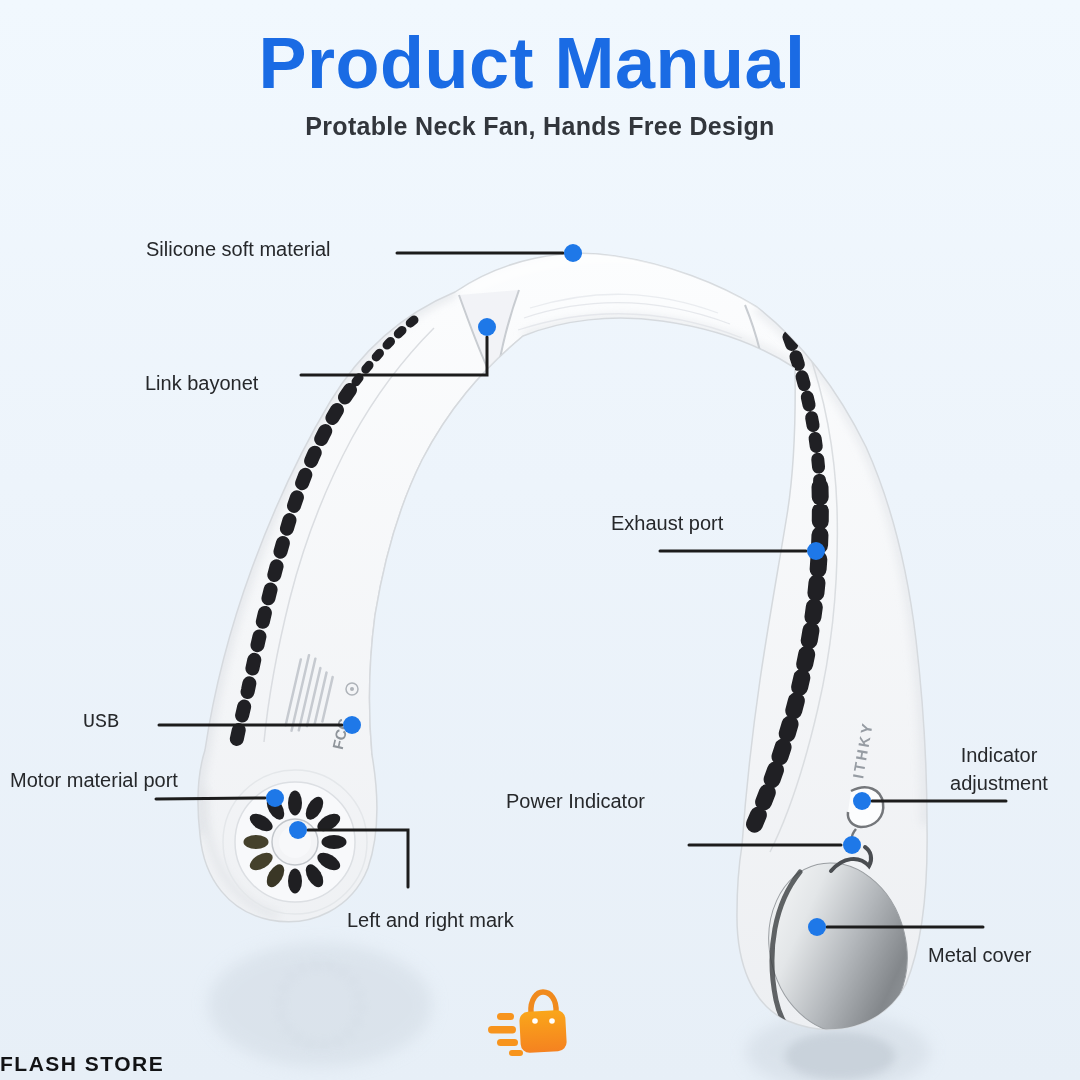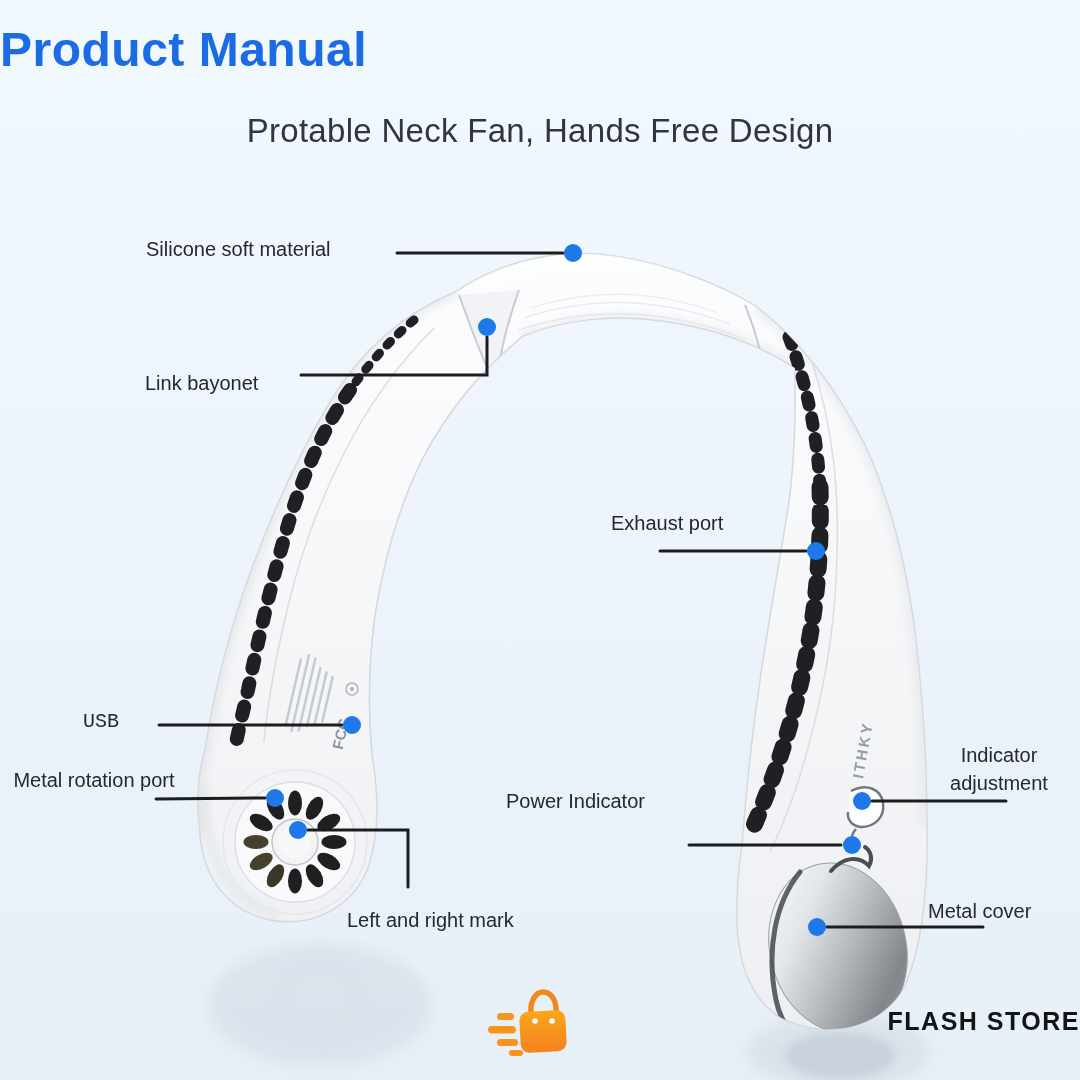--- a/index.html
+++ b/index.html
@@ -2,35 +2,35 @@
 <html><head>
 <meta charset="utf-8">
 <style>
   html,body{margin:0;padding:0;}
   .stage{
     position:relative;width:1080px;height:1080px;overflow:hidden;
     background:linear-gradient(180deg,#f1f8fe 0%,#edf4fb 45%,#e7eff7 100%);
     font-family:"Liberation Sans",sans-serif;
   }
   .page-title{
-    position:absolute;left:0;right:16px;top:22px;text-align:left;
-    font-size:48px;font-weight:700;color:#1a6be4;letter-spacing:.5px;
+    position:absolute;left:0;right:16px;top:22px;text-align:center;
+    font-size:72px;font-weight:700;color:#1a6be4;letter-spacing:.5px;
   }
   .page-subtitle{
     position:absolute;left:0;right:0;top:112px;text-align:center;
-    font-size:33px;font-weight:400;color:#32363c;letter-spacing:.3px;
+    font-size:25px;font-weight:700;color:#32363c;letter-spacing:.3px;
   }
   .callout{
     position:absolute;font-size:20px;color:#26282b;white-space:nowrap;line-height:1.15;
   }
   .callout.multiline{white-space:normal;text-align:center;line-height:28px;}
   .svg-layer{position:absolute;left:0;top:0;width:1080px;height:1080px;}
   .store-name{
-    position:absolute;left:0;right:0;top:1007px;text-align:right;
-    font-size:25px;font-weight:700;color:#121315;letter-spacing:1.5px;
+    position:absolute;left:0;right:0;top:1052px;text-align:left;
+    font-size:21px;font-weight:700;color:#121315;letter-spacing:1.5px;
   }
 </style>
 </head>
 <body>
 
 <div class="stage">
 
   <svg class="svg-layer" viewBox="0 0 1080 1080" xmlns="http://www.w3.org/2000/svg">
     <defs>
       <linearGradient id="bodyGrad" x1="0" y1="0" x2="0" y2="1">
@@ -198,20 +198,20 @@
     </g>
   </svg>
 
   <div class="page-title">Product Manual</div>
   <div class="page-subtitle">Protable Neck Fan, Hands Free Design</div>
 
   <div class="callout" style="left:146px;top:238px;">Silicone soft material</div>
   <div class="callout" style="left:145px;top:372px;">Link bayonet</div>
   <div class="callout" style="left:611px;top:512px;">Exhaust port</div>
   <div class="callout" style="left:83px;top:710px;font-family:Liberation Mono, monospace;">USB</div>
-  <div class="callout multiline" style="left:6px;top:766px;width:176px;">Metal rotation port</div>
+  <div class="callout multiline" style="left:6px;top:766px;width:176px;">Motor material port</div>
   <div class="callout" style="left:506px;top:790px;">Power Indicator</div>
   <div class="callout multiline" style="left:926px;top:741px;width:146px;">Indicator adjustment</div>
   <div class="callout" style="left:347px;top:891px;margin-top:18px;">Left and right mark</div>
-  <div class="callout" style="left:928px;top:900px;">Metal cover</div>
+  <div class="callout" style="left:928px;top:944px;">Metal cover</div>
 
   <div class="store-name">FLASH STORE</div>
 </div>
 
 </body></html>

